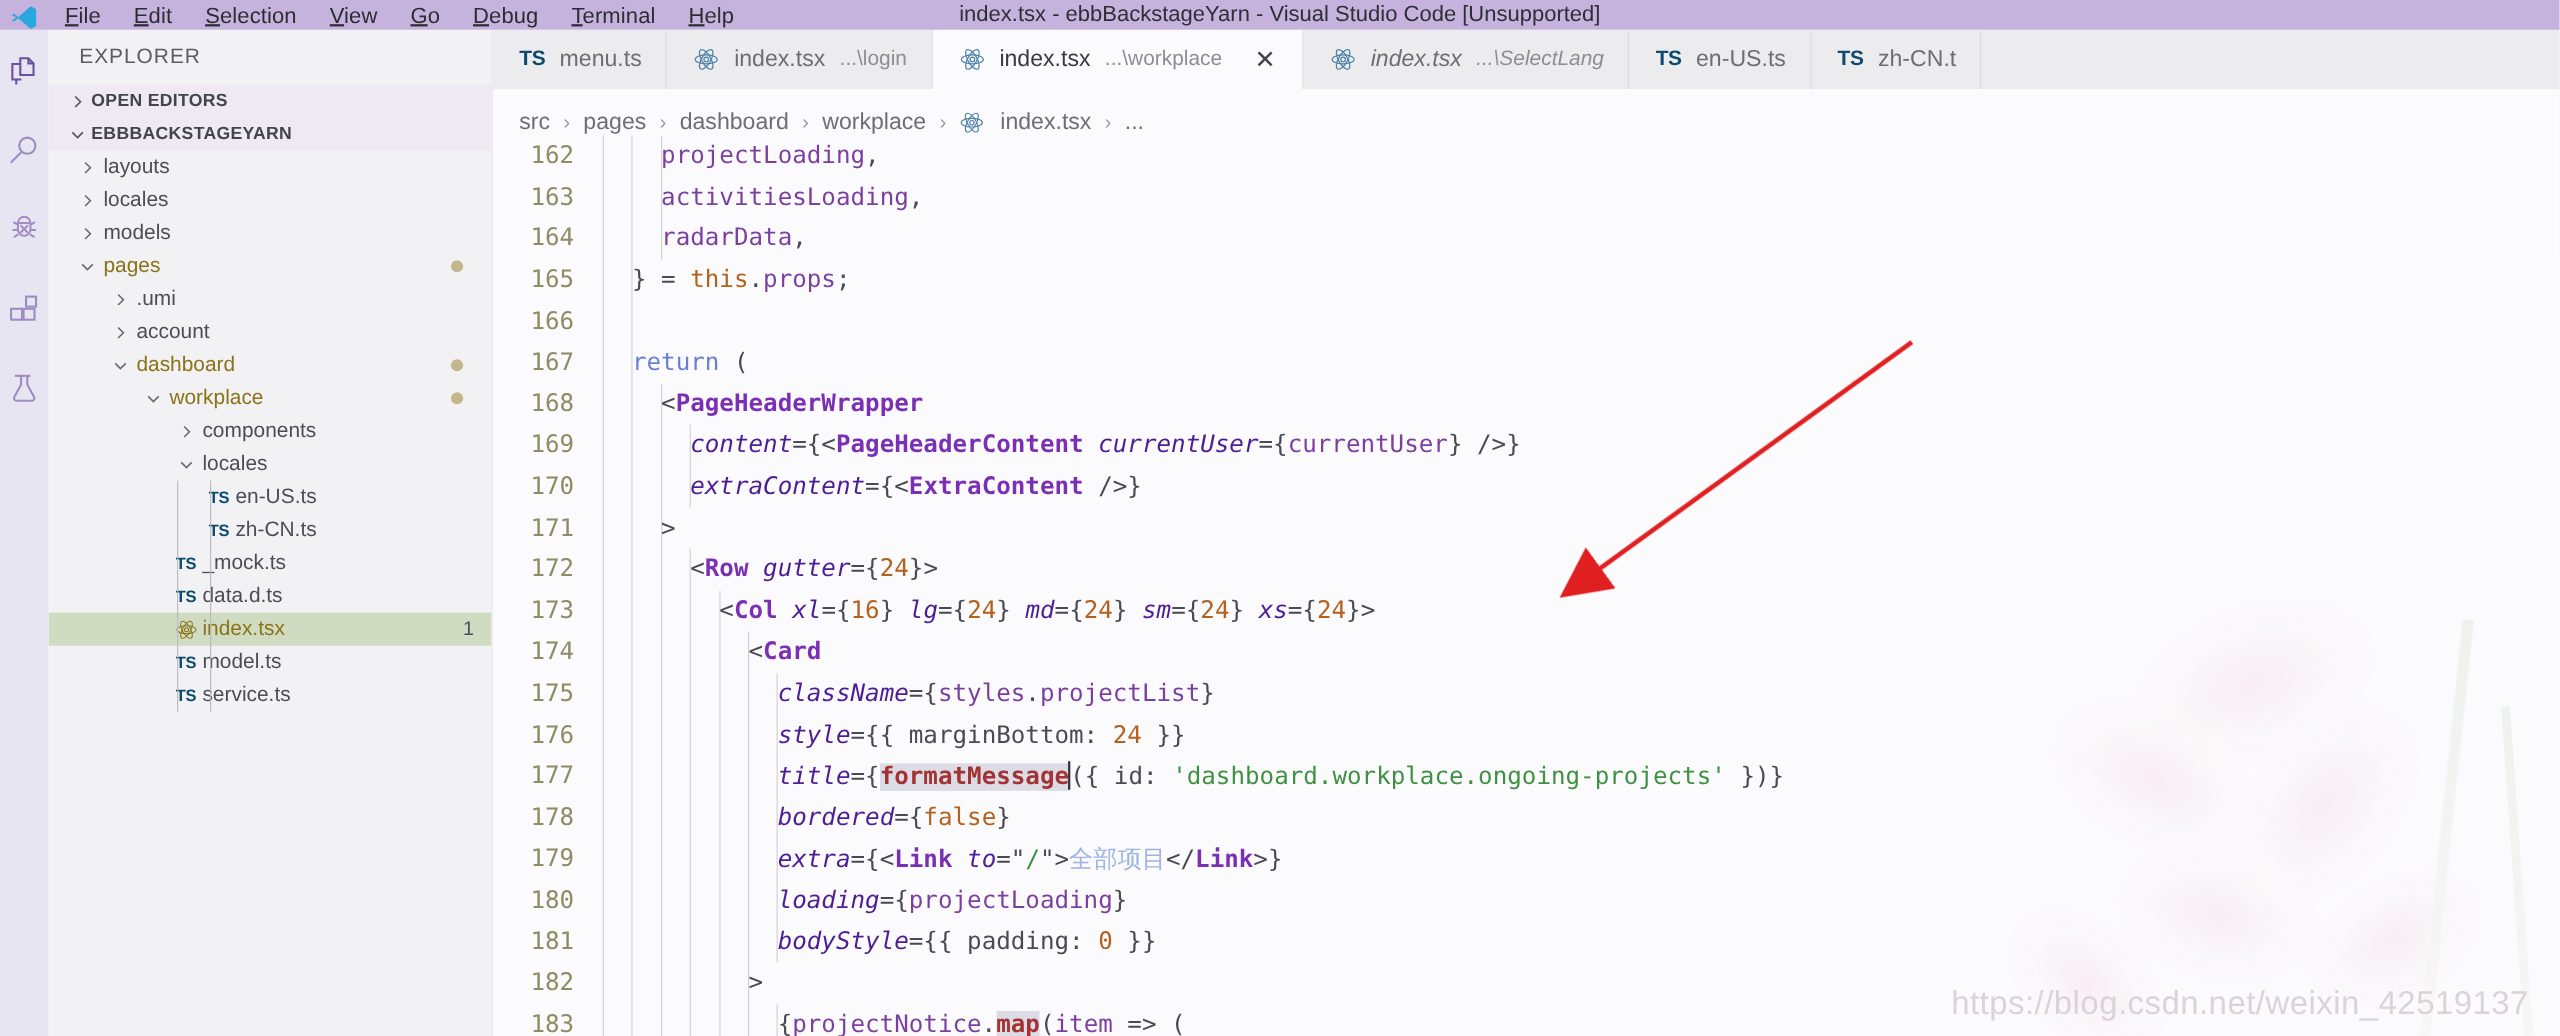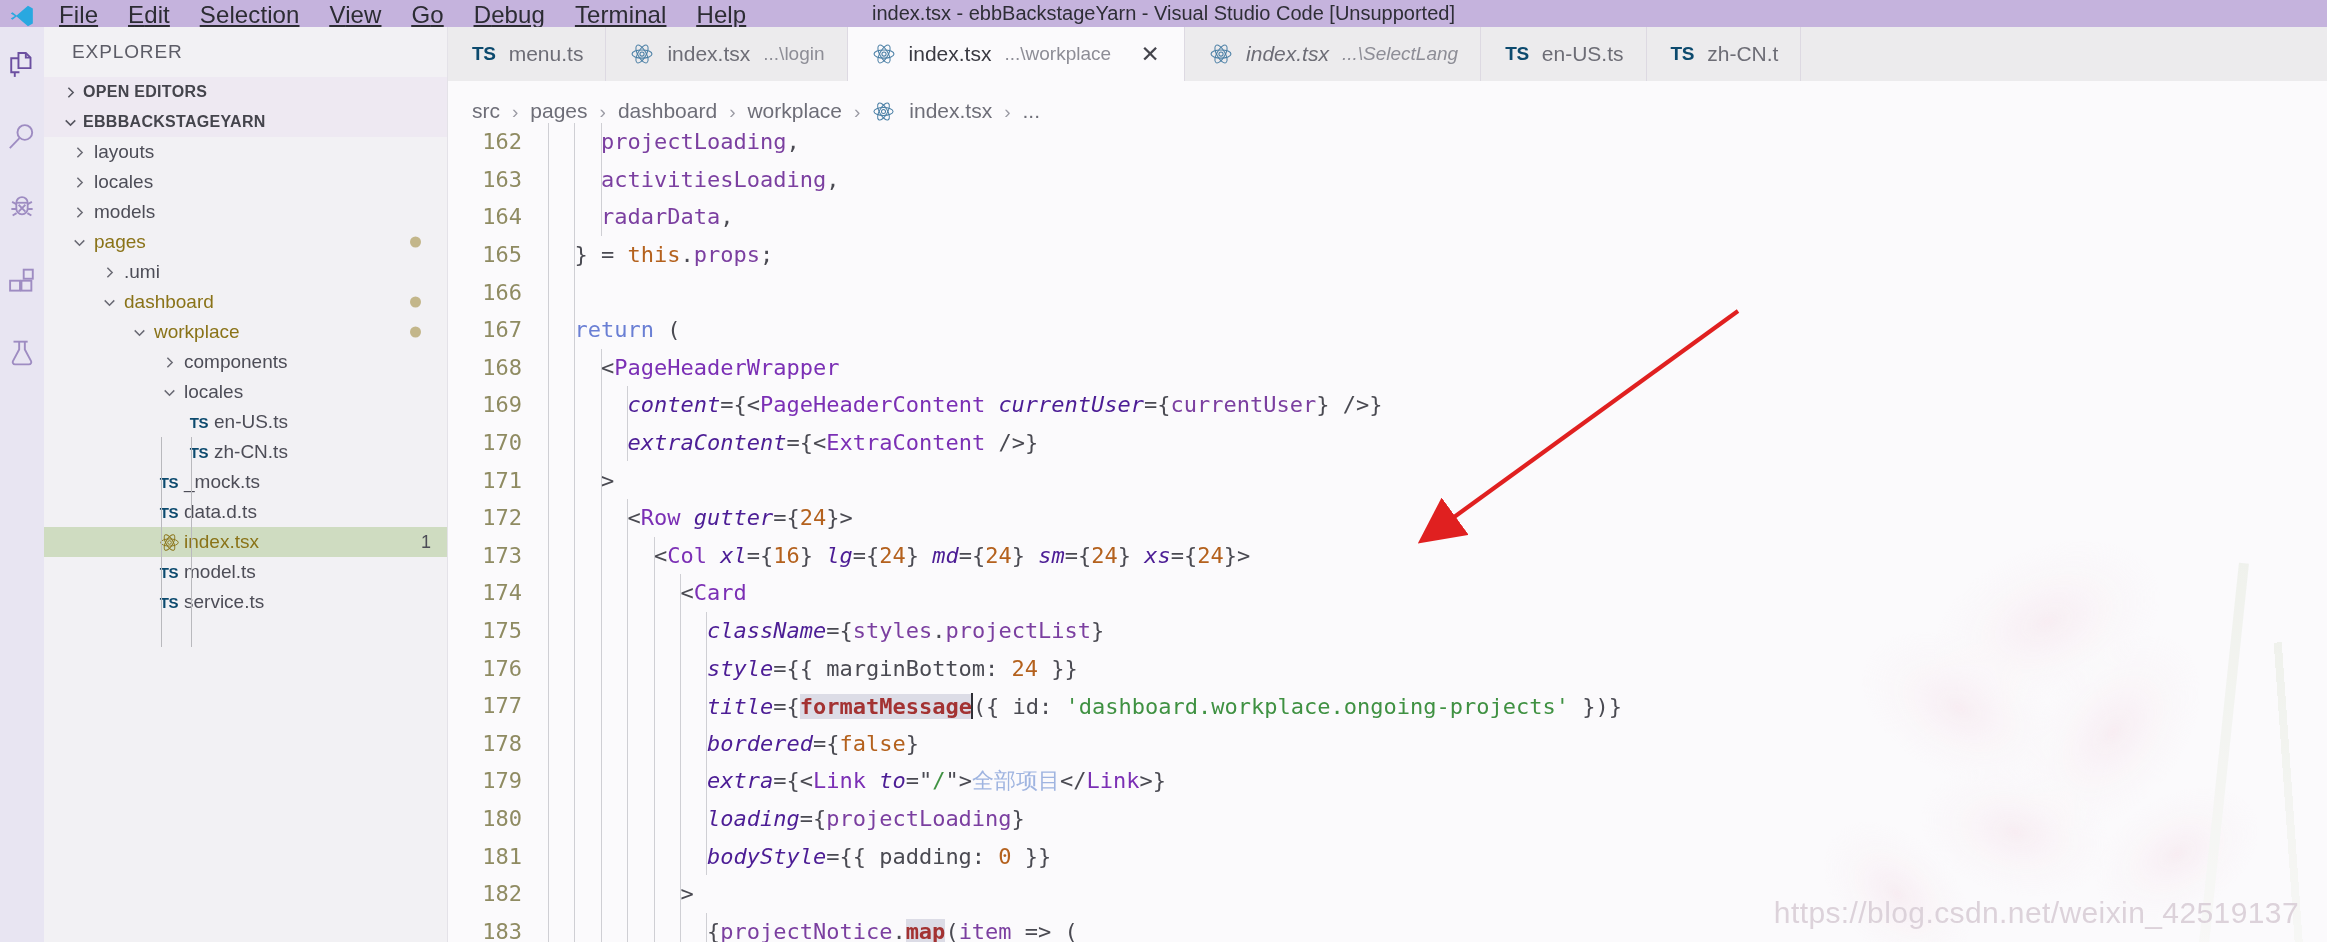--- a/index.html
+++ b/index.html
@@ -26,27 +26,26 @@
     flex: 0 0 27px;
     overflow: hidden;
   }
   .title-logo {
     width: 44px; height: 27px;
     display: flex; align-items: center; justify-content: center;
     position: relative; top: 2px;
   }
   .menu-list { display: flex; align-items: flex-end; gap: 0px; position: relative; top: 1px; }
   .menu-item {
-    font-size: 24px;
+    font-size: 20px;
     padding: 0 15px;
     color: #2c2c33;
     line-height: 26px;
     white-space: nowrap;
     letter-spacing: .1px;
-    text-decoration: underline;
   }
   .menu-item u { text-decoration: underline; }
   .window-title {
     position: absolute;
     left: 0; right: 0; bottom: 1px;
     text-align: center;
     font-size: 20px;
     color: #2e2e36;
     line-height: 26px;
     pointer-events: none;
@@ -211,21 +210,21 @@
   }
   .code-text { position: relative; padding-left: 8px; }
 
   
   .iguides { position: absolute; left: 92px; top: 0; bottom: 0; right: 0; pointer-events: none; }
   .iguide { position: absolute; top: 0; bottom: 0; width: 1px; background: #cfcfd4; }
 
   
   .t-kw      { color: #6a7fd4; }
   .t-ident   { color: #7b3fa0; }
-  .t-tag     { color: #7b2fb5; font-weight: normal; margin-top: 24px; }
+  .t-tag     { color: #7b2fb5; font-weight: bold; margin-top: 24px; }
   .t-attr    { color: #4c1d95; font-style: italic; }
   .t-punc    { color: #4a4a52; }
   .t-num     { color: #b4611d; }
   .t-str     { color: #3f9142; }
   .t-this    { color: #b4611d; }
   .t-jsxtext { color: #9fb4e0; }
   .t-hl      { color: #a33232; font-weight: bold; background: #dcdce6; }
   .cursor {
     display: inline-block; width: 2px; height: 26px;
     background: #2f2f36; vertical-align: -5px;
@@ -377,20 +376,29 @@
             <span class="dot"></span>
           </div>
           <div class="row">
             <span class="indent" style="width: 52px;"></span>
             <span class="twisty">
               <svg width="17" height="17" viewBox="0 0 16 16" fill="none" stroke="#6a6a74" stroke-width="1.4">
                 <path d="M6 3.5 L10.5 8 L6 12.5"></path>
               </svg>
             </span>
             <span class="label">.umi</span>
+          </div>
+          <div class="row">
+            <span class="indent" style="width: 52px;"></span>
+            <span class="twisty">
+              <svg width="17" height="17" viewBox="0 0 16 16" fill="none" stroke="#6a6a74" stroke-width="1.4">
+                <path d="M6 3.5 L10.5 8 L6 12.5"></path>
+              </svg>
+            </span>
+            <span class="label">account</span>
           </div>
           <div class="row">
             <span class="indent" style="width: 52px;"></span>
             <span class="twisty">
               <svg width="17" height="17" viewBox="0 0 16 16" fill="none" stroke="#6a6a74" stroke-width="1.4">
                 <path d="M3.5 6 L8 10.5 L12.5 6"></path>
               </svg>
             </span>
             <span class="label modified">dashboard</span>
             <span class="dot"></span>

